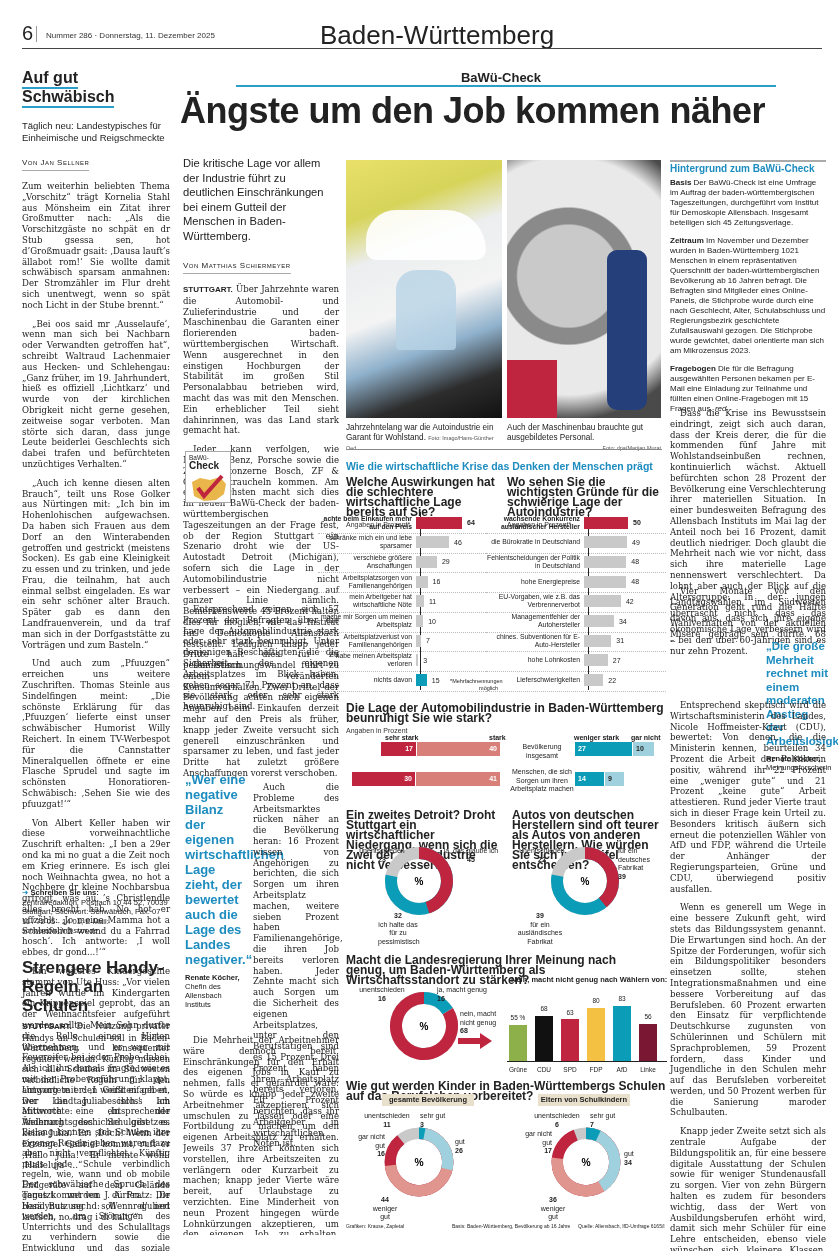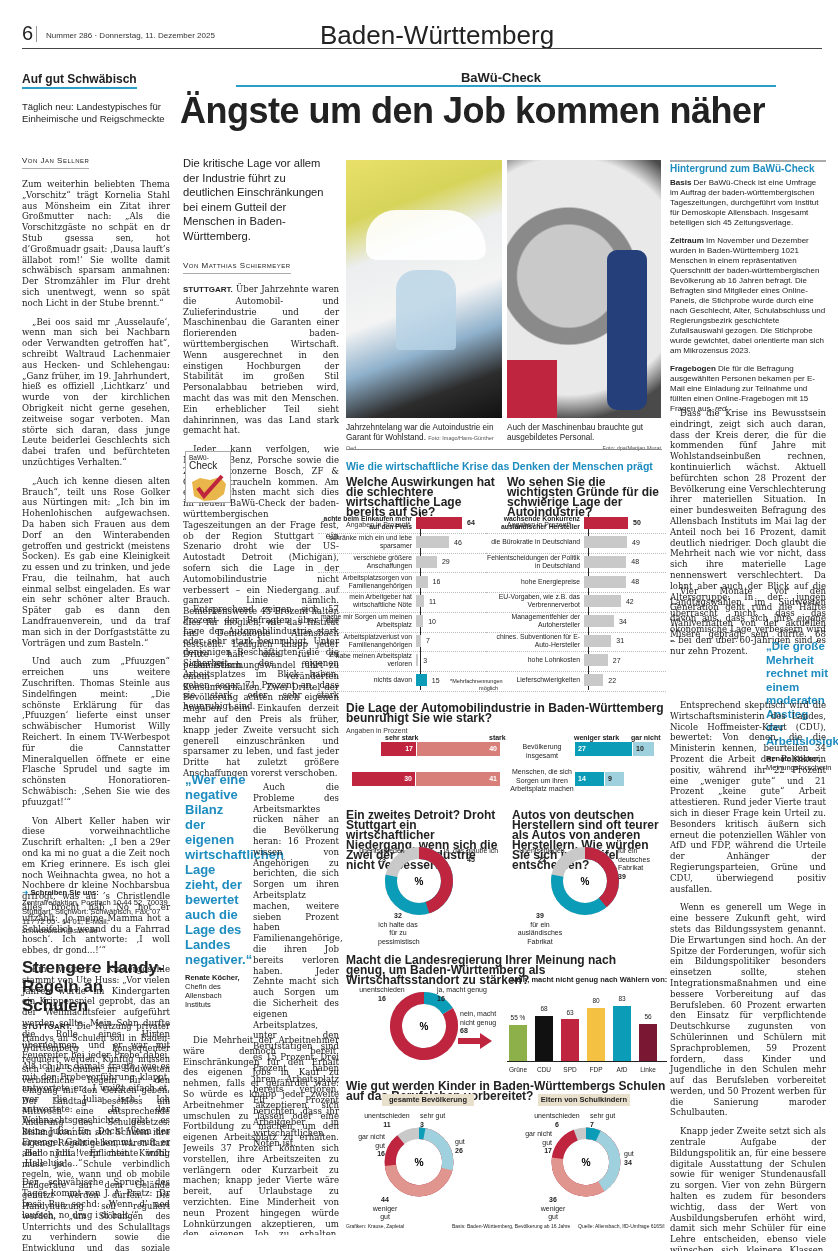--- a/index.html
+++ b/index.html
@@ -4,21 +4,21 @@
 <style>
 *{box-sizing:border-box;margin:0;padding:0}
 body{width:838px;height:1251px;background:#fff;font-family:"DejaVu Serif",serif;color:#222;position:relative;overflow:hidden}
 .sans{font-family:"Liberation Sans","DejaVu Sans",sans-serif}
 .abs{position:absolute}
 .hdr-num{left:22px;top:22px;font-size:20px;font-family:"Liberation Sans",sans-serif}
 .hdr-sep{left:36px;top:26px;width:1px;height:16px;background:#999}
 .hdr-meta{left:46px;top:31px;font-size:8px;font-family:"Liberation Sans",sans-serif;color:#333}
 .hdr-title{left:320px;top:20px;font-size:26px;font-family:"Liberation Sans",sans-serif}
 .hdr-rule{left:22px;top:48px;width:800px;height:1px;background:#444}
-.kicker{font-family:"Liberation Sans",sans-serif;font-weight:bold;font-size:12px;border-bottom:2px solid #2a9fc9;padding-bottom:1px}
+.kicker{font-family:"Liberation Sans",sans-serif;font-weight:bold;font-size:16px;border-bottom:2px solid #2a9fc9;padding-bottom:1px}
 .body-text{font-size:8.6px;line-height:10.8px;text-align:justify;hyphens:auto}
 .body-text p{text-indent:10px;margin-bottom:8px}
 .body-text p.ni{text-indent:0}
 .byline{font-family:"Liberation Sans",sans-serif;font-size:8px;letter-spacing:.5px;border-bottom:1px solid #aaa;padding-bottom:3px;display:inline-block;font-variant:small-caps}
 .dateline{font-family:"Liberation Sans",sans-serif;font-weight:bold;font-size:8px}
 .quote{font-family:"Liberation Sans",sans-serif;font-weight:bold;color:#1d8cbf;font-size:13px;line-height:15px}
 .quote-src{font-family:"Liberation Sans",sans-serif;font-size:7.5px;line-height:9px;margin-top:6px}
 .quote-src b{display:block}
 .ctitle{font-family:"Liberation Sans",sans-serif;font-weight:bold;font-size:12px;line-height:10px}
 .csub{font-family:"Liberation Sans",sans-serif;font-size:7px;color:#333;margin-top:4px}
@@ -36,21 +36,21 @@
 
 <div class="abs hdr-num">6</div>
 <div class="abs hdr-sep"></div>
 <div class="abs hdr-meta">Nummer 286 · Donnerstag, 11. Dezember 2025</div>
 <div class="abs hdr-title">Baden-Württemberg</div>
 <div class="abs hdr-rule"></div>
 
 <div class="abs" style="left:22px;top:68px;width:148px">
   <span class="kicker">Auf gut Schwäbisch</span>
   <div class="sans" style="font-size:9.5px;line-height:11.5px;margin-top:14px">Täglich neu: Landestypisches für Einheimische und Reigschmeckte</div>
-  <div style="margin-top:24px"><span class="byline">Von Jan Sellner</span></div>
+  <div style="margin-top:7px"><span class="byline">Von Jan Sellner</span></div>
   <div class="body-text" style="margin-top:10px">
     <p class="ni">Zum weiterhin beliebten Thema „Vorschitz“ trägt Kornelia Stahl aus Mönsheim ein Zitat ihrer Großmutter nach: „Als die Vorschitzgäste no schpät en dr Stub gsessa sen, hot d’Großmuadr gsait: ‚Dausa lauft’s ällabot rom!‘ Sie wollte damit schwäbisch sparsam anmahnen: Der Stromzähler im Flur dreht sich unentwegt, wenn so spät noch Licht in der Stube brennt.“</p>
     <p>„Bei oos said mr ‚Ausselaufe‘, wenn man sich bei Nachbarn oder Verwandten getroffen hat“, schreibt Waltraud Lachenmaier aus Hecken- und Schlehengau: „Ganz früher, im 19. Jahrhundert, hieß es offiziell ‚Lichtkarz‘ und wurde von der kirchlichen Obrigkeit nicht gerne gesehen, zeitweise sogar verboten. Man störte sich daran, dass junge Leute beiderlei Geschlechts sich dabei trafen und befürchteten unzüchtiges Verhalten.“</p>
     <p>„Auch ich kenne diesen alten Brauch“, teilt uns Rose Golker aus Nürtingen mit: „Ich bin im Hohenlohischen aufgewachsen. Da haben sich Frauen aus dem Dorf an den Winterabenden getroffen und gestrickt (meistens Socken). Es gab eine Kleinigkeit zu essen und zu trinken, und jede Frau, die teilnahm, hat auch einmal selbst eingeladen. Es war ein sehr schöner alter Brauch. Später gab es dann den Landfrauenverein, und da traf man sich in der Dorfgaststätte zu Vorträgen und zum Basteln.“</p>
     <p>Und auch zum „Pfuuzgen“ erreichen uns weitere Zuschriften. Thomas Steinle aus Sindelfingen meint: „Die schönste Erklärung für das ‚Pfuuzgen‘ lieferte einst unser schwäbischer Humorist Willy Reichert. In einem TV-Werbespot für die Cannstatter Mineralquellen öffnete er eine Flasche Sprudel und sagte im schönsten Honoratioren-Schwäbisch: ‚Sehen Sie wie des pfuuzgat!‘“</p>
     <p>Von Albert Keller haben wir diese vorweihnachtliche Zuschrift erhalten: „I ben a 29er ond ka mi no guat a die Zeit noch em Krieg erinnere. Es isch glei noch Weihnachta gwea, no hot a Nochbere dr kleine Nochbarsbua grfrogt, was au ’s Christlendle älles brocht häb. No hot er uffzählt: ‚Jo meine Mamma hot a Schleifelich wennd du a Fahrrad hosch‘. Ich antworte: ‚I woll ebbes, dr gond...!‘“</p>
     <p>Ein weiteres Kindergöschle stammt von Ute Huss: „Vor vielen Jahren wurde im Kindergarten ein Krippenspiel geprobt, das an der Weihnachtsfeier aufgeführt werden sollte. Mein Sohn durfte die Rolle eines Hirten übernehmen, und er war mit Feuereifer bei jeder Probe dabei. Als ich ihn damals fragte, wie es mit der Probevorführung klappt, antwortete er: ‚I woißt eifach et, wer die Julia isch.‘ Ich antwortete: ‚In der Weihnachtsgeschichte gibt es keine Julia.‘ Er: ‚Doch! Wenn der Erzengel Gabriel kommt, ruft er ‚Hallo Julia!‘ Er meinte wohl: ‚Halleluja‘ …“</p>
     <p class="ni">Der schwäbische Spruch des Tages kommt von J. A. Pratz: ‚Dr besä Bua sechd: ‚Wenn d’ ned laufsch, no drag i di halt.‘“</p>
   </div>
 </div>
@@ -77,21 +77,21 @@
   <div class="sans" style="font-size:11.2px;line-height:14.5px">Die kritische Lage vor allem der Industrie führt zu deutlichen Einschränkungen bei einem Gutteil der Menschen in Baden-Württemberg.</div>
   <div style="margin-top:10px"><span class="byline">Von Matthias Schiermeyer</span></div>
   <div class="body-text" style="margin-top:10px">
     <p class="ni"><span class="dateline">STUTTGART.</span> <span>Über Jahrzehnte waren die Automobil- und Zulieferindustrie und der Maschinenbau die Garanten einer florierenden baden-württembergischen Wirtschaft. Wenn ausgerechnet in den einstigen Hochburgen der Stabilität im großen Stil Personalabbau betrieben wird, macht das was mit den Menschen. Ein erheblicher Teil sieht dahinrinnen, was das Land stark gemacht hat.</span></p>
     <p>Jeder kann verfolgen, wie Mercedes-Benz, Porsche sowie die Zuliefererkonzerne Bosch, ZF &amp; Co. ins Straucheln kommen. Am eindrücklichsten macht sich dies im neuen BaWü-Check der baden-württembergischen Tageszeitungen an der Frage fest, ob der Region Stuttgart ein Szenario droht wie der US-Autostadt Detroit (Michigan), sofern sich die Lage in der Automobilindustrie nicht verbessert – ein Niedergang auf ganzer Linie nämlich. Bemerkenswerte 45 Prozent halten dies für möglich, wie das Institut für Demoskopie Allensbach feststellt. Lediglich knapp jeder Dritte hält dies für zu pessimistisch.</p>
   </div>
 </div>
 
 <div class="abs" style="left:185px;top:451px;width:46px;height:52px;border:1px solid #aaa;background:#fff">
   <div class="sans" style="font-size:6.5px;margin:2px 0 0 3px">BaWü-</div>
-  <div class="sans" style="font-size:10px;font-weight:normal;margin:-1px 0 0 3px">Check</div>
+  <div class="sans" style="font-size:10px;font-weight:bold;margin:-1px 0 0 3px">Check</div>
   <svg width="44" height="28" style="position:absolute;left:0;top:22px">
     <path d="M6 8 L14 4 L24 6 L34 3 L40 10 L38 20 L30 26 L18 27 L8 22 Z" fill="#e9b64b"></path>
     <path d="M12 14 L18 22 L36 2" stroke="#c0253f" stroke-width="4" fill="none"></path>
   </svg>
 </div>
 <div class="abs body-text" style="left:183px;top:604px;width:156px">
   <p>Entsprechend zeigen sich 57 Prozent der Befragten über die Lage der Automobilindustrie stark oder sehr stark beunruhigt. Unter denjenigen Beschäftigten, die die Sicherheit des eigenen Arbeitsplatzes im Blick haben, geben sogar 71 Prozent an, dass sie stark oder sehr stark beunruhigt sind.</p>
 </div>
 <div class="abs body-text" style="left:183px;top:660px;width:156px">
   <p>Der Stimmungswandel führt zu einem veränderten Konsumverhalten. Zwei Drittel der Bevölkerung achten nach eigenen Angaben beim Einkaufen derzeit mehr auf den Preis als früher, knapp jeder Zweite versucht sich generell einzuschränken und sparsamer zu leben, und fast jeder Dritte hat zuletzt größere Anschaffungen vorerst verschoben.</p>

